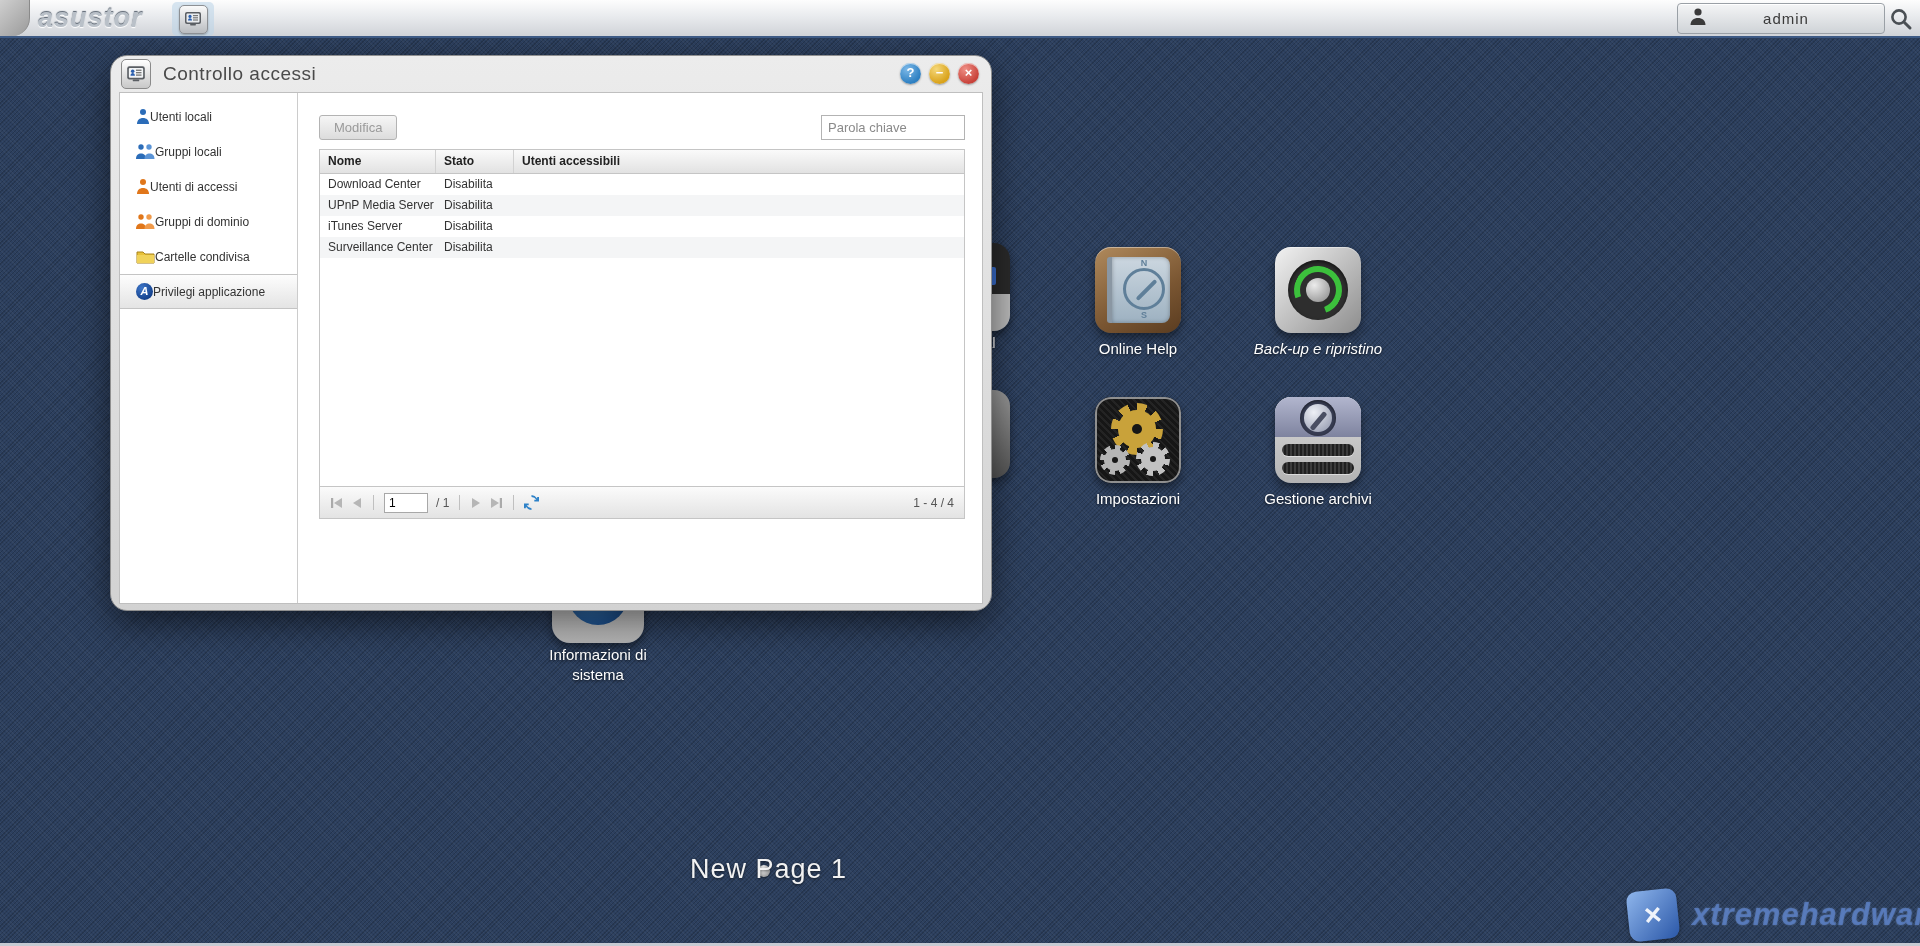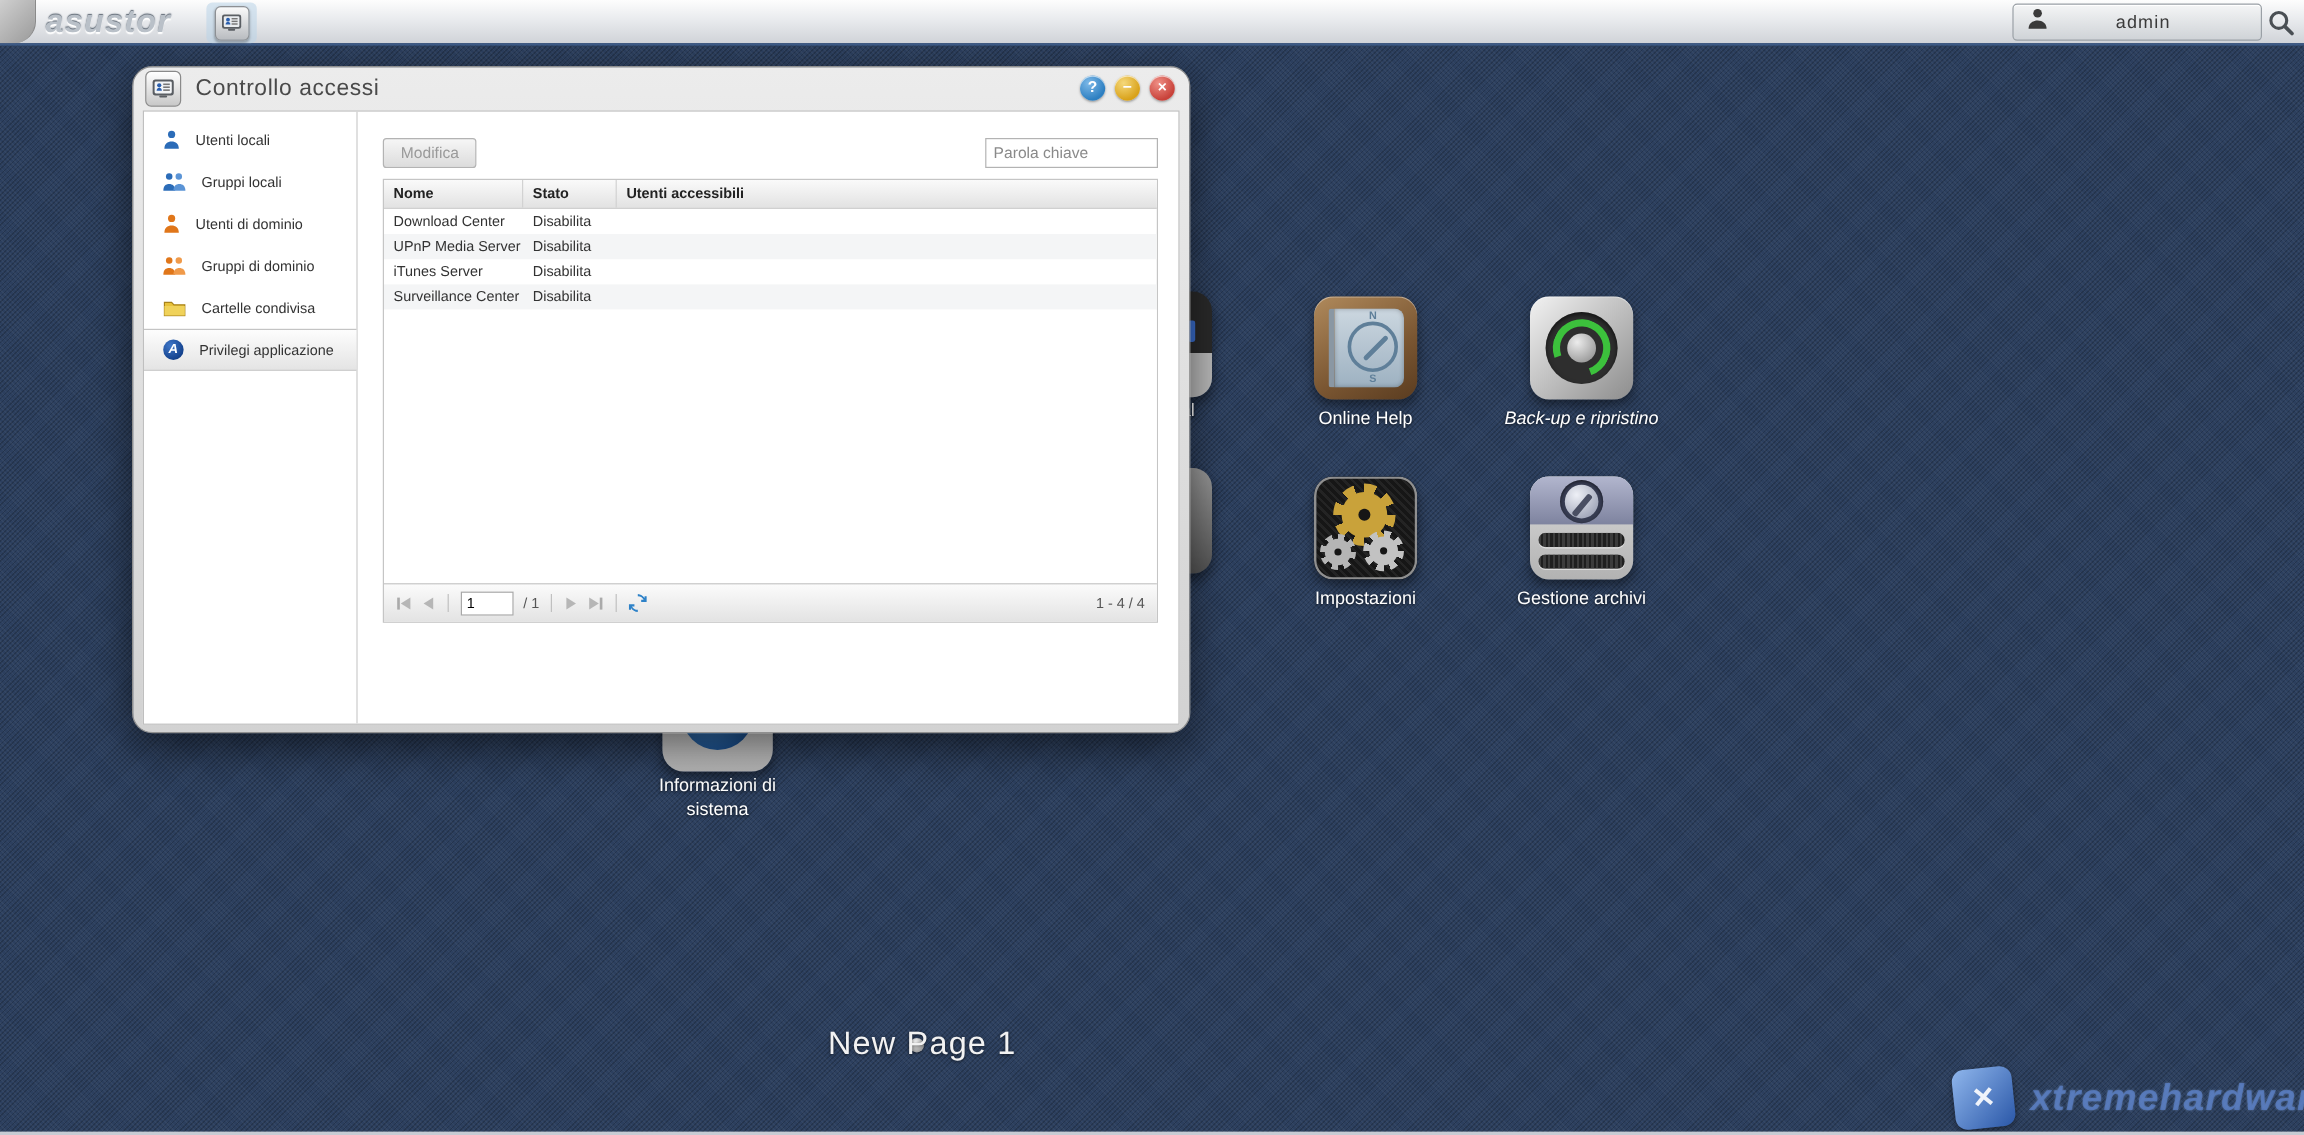--- a/index.html
+++ b/index.html
@@ -84,21 +84,21 @@
   .ctrl-close { background:radial-gradient(circle at 35% 30%, #ef8f85, #c8423a 70%); }
 
   .win-body {
     height:512px; background:#fff; border:1px solid #bfbfbf;
     display:flex; overflow:hidden;
   }
 
   
   .sidebar { width:178px; border-right:1px solid #ccc; padding-top:6px; }
   .side-item {
-    height:35px; display:flex; align-items:center; gap:13px;
+    height:35px; display:flex; align-items:center; 
     padding-left:16px; font-size:12px; color:#333; cursor:pointer;
   }
   .side-item.selected {
     background:linear-gradient(#fdfdfd,#e4e4e4);
     border-top:1px solid #c4c4c4; border-bottom:1px solid #c4c4c4;
   }
   .app-circle {
     width:17px; height:17px; border-radius:50%;
     background:radial-gradient(circle at 35% 30%, #3f77c9, #123f8a 75%);
     color:#fff; font-size:11px; font-weight:bold; font-style:italic;
@@ -447,21 +447,21 @@
           <circle cx="13" cy="4" r="2.7" fill="#5b94d6"></circle>
           <path d="M8.5 16c0-4 2.3-5.6 5-5.6s5 1.6 5 5.6z" fill="#5b94d6"></path>
         </svg>
         <span>Gruppi locali</span>
       </div>
       <div class="side-item">
         <svg width="14" height="17" viewBox="0 0 14 17">
           <circle cx="7" cy="4" r="3" fill="#e0761a"></circle>
           <path d="M1 16c0-4 2.6-6 6-6s6 2 6 6z" fill="#e0761a"></path>
         </svg>
-        <span>Utenti di dominio</span>
+        <span>Utenti di accessi</span>
       </div>
       <div class="side-item">
         <svg width="19" height="17" viewBox="0 0 19 17">
           <circle cx="5" cy="4" r="2.7" fill="#e0761a"></circle>
           <path d="M0 16c0-4 2.3-5.6 5-5.6s5 1.6 5 5.6z" fill="#e0761a"></path>
           <circle cx="13" cy="4" r="2.7" fill="#f09a4a"></circle>
           <path d="M8.5 16c0-4 2.3-5.6 5-5.6s5 1.6 5 5.6z" fill="#f09a4a"></path>
         </svg>
         <span>Gruppi di dominio</span>
       </div>

